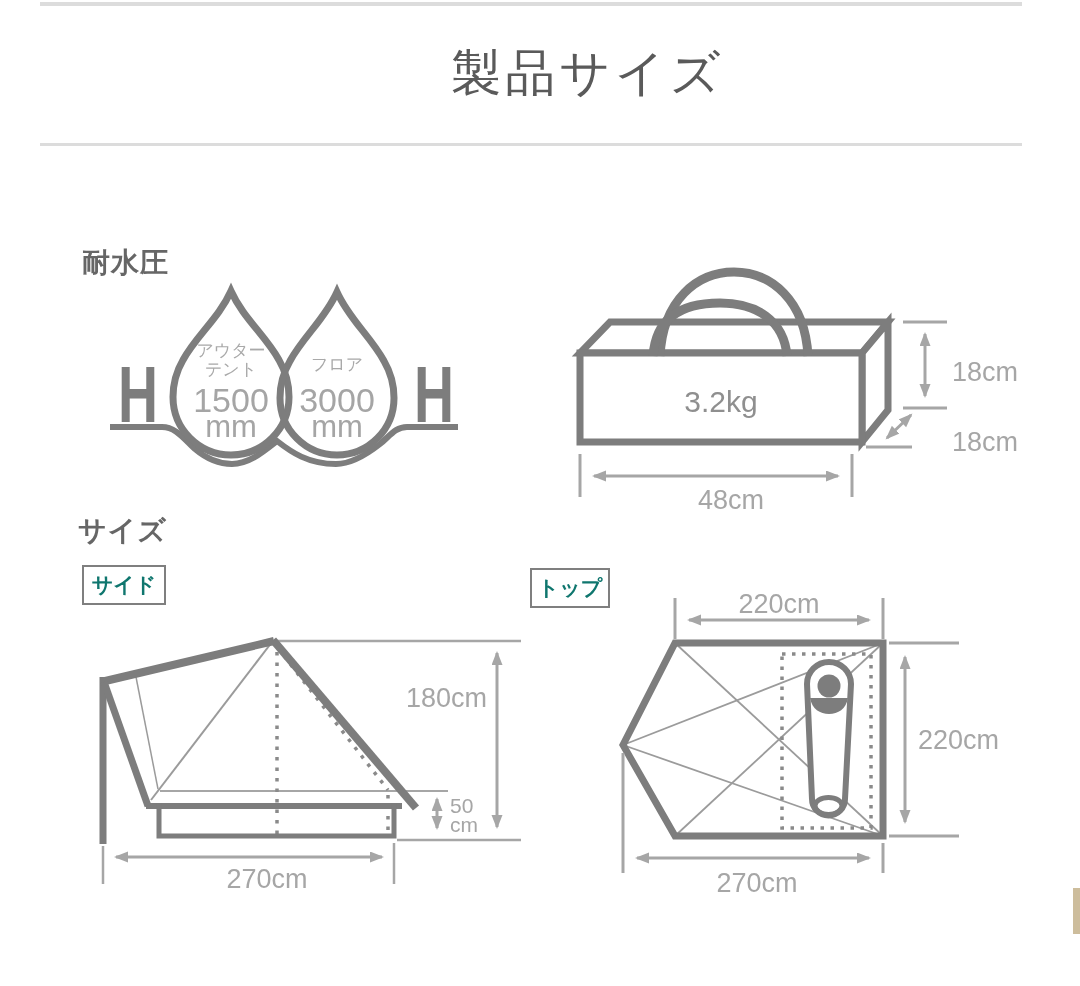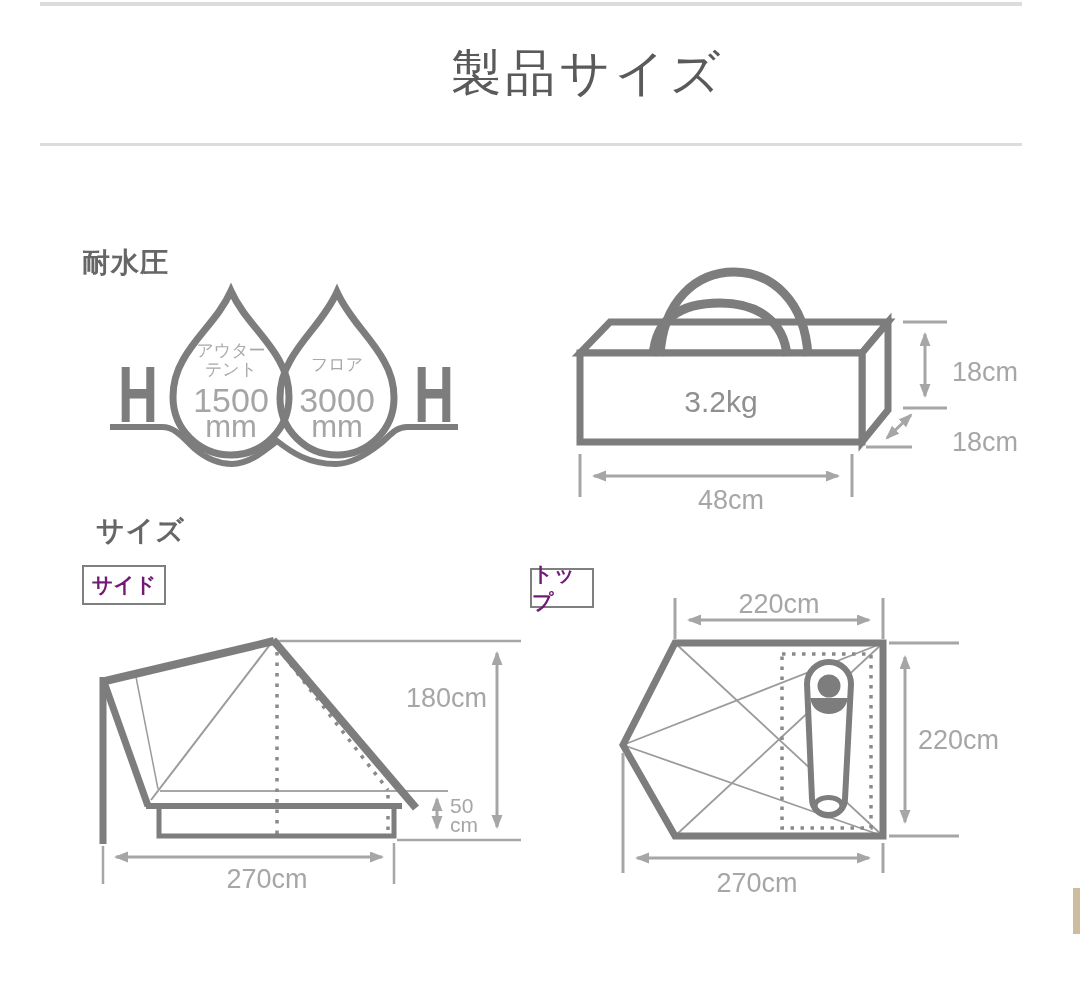--- a/index.html
+++ b/index.html
@@ -2,21 +2,21 @@
 <html><head>
 <meta charset="utf-8">
 <style>
   html,body{margin:0;padding:0;background:#fff;}
   .canvas{position:relative;width:1080px;height:986px;background:#ffffff;overflow:hidden;
           font-family:"Liberation Sans","DejaVu Sans",sans-serif;}
   .hline{position:absolute;background:#dcdcdc;}
   .page-title{position:absolute;left:0;top:40px;width:100%;text-align:center;
               font-size:50px;letter-spacing:4px;color:#5a5a5a;font-weight:500;padding-left:48px;}
   .section-heading{position:absolute;font-size:28px;color:#666;font-weight:600;letter-spacing:1px;}
-  .view-tag{position:absolute;border:2px solid #7f7f7f;color:#701a75;font-size:21px;font-weight:600;
+  .view-tag{position:absolute;border:2px solid #7f7f7f;color:#0f766e;font-size:21px;font-weight:600;
             display:flex;align-items:center;justify-content:center;background:#fff;box-sizing:border-box;}
   .diagram{position:absolute;}
   svg text{font-family:"Liberation Sans","DejaVu Sans",sans-serif;}
   .edge-frag{position:absolute;background:#cdbd9c;}
 </style>
 </head>
 <body>
 
 <div class="canvas">
 
@@ -70,26 +70,26 @@
     <path d="M866,447 H912" stroke="#a6a6a6" stroke-width="3"></path>
     <path d="M887,438 L911,415" stroke="#a6a6a6" stroke-width="3" marker-start="url(#mB)" marker-end="url(#mB)"></path>
     <text x="952" y="451" font-size="27" fill="#a6a6a6">18cm</text>
 
     <path d="M580,454 V497" stroke="#a6a6a6" stroke-width="3"></path>
     <path d="M852,454 V497" stroke="#a6a6a6" stroke-width="3"></path>
     <path d="M594,476 H838" stroke="#a6a6a6" stroke-width="3" marker-start="url(#mB)" marker-end="url(#mB)"></path>
     <text x="731" y="509" font-size="27" fill="#a6a6a6" text-anchor="middle">48cm</text>
   </svg>
 
-  <div class="section-heading" style="left:96px;top:512px;">サイズ</div>
+  <div class="section-heading" style="left:78px;top:512px;">サイズ</div>
 
   <div class="view-tag" style="left:82px;top:565px;width:84px;height:40px;">
     <span>サイド</span>
   </div>
-  <div class="view-tag" style="left:530px;top:568px;width:64px;height:40px;">
+  <div class="view-tag" style="left:530px;top:568px;width:80px;height:40px;">
     <span>トップ</span>
   </div>
 
   <svg class="diagram" style="left:60px;top:600px;" width="470" height="300" viewBox="60 600 470 300">
     <defs>
       <marker id="mS" markerUnits="userSpaceOnUse" markerWidth="15" markerHeight="12" refX="12" refY="5.5" orient="auto-start-reverse">
         <path d="M0,0 L14,5.5 L0,11 Z" fill="#a6a6a6"></path>
       </marker>
     </defs>
 

